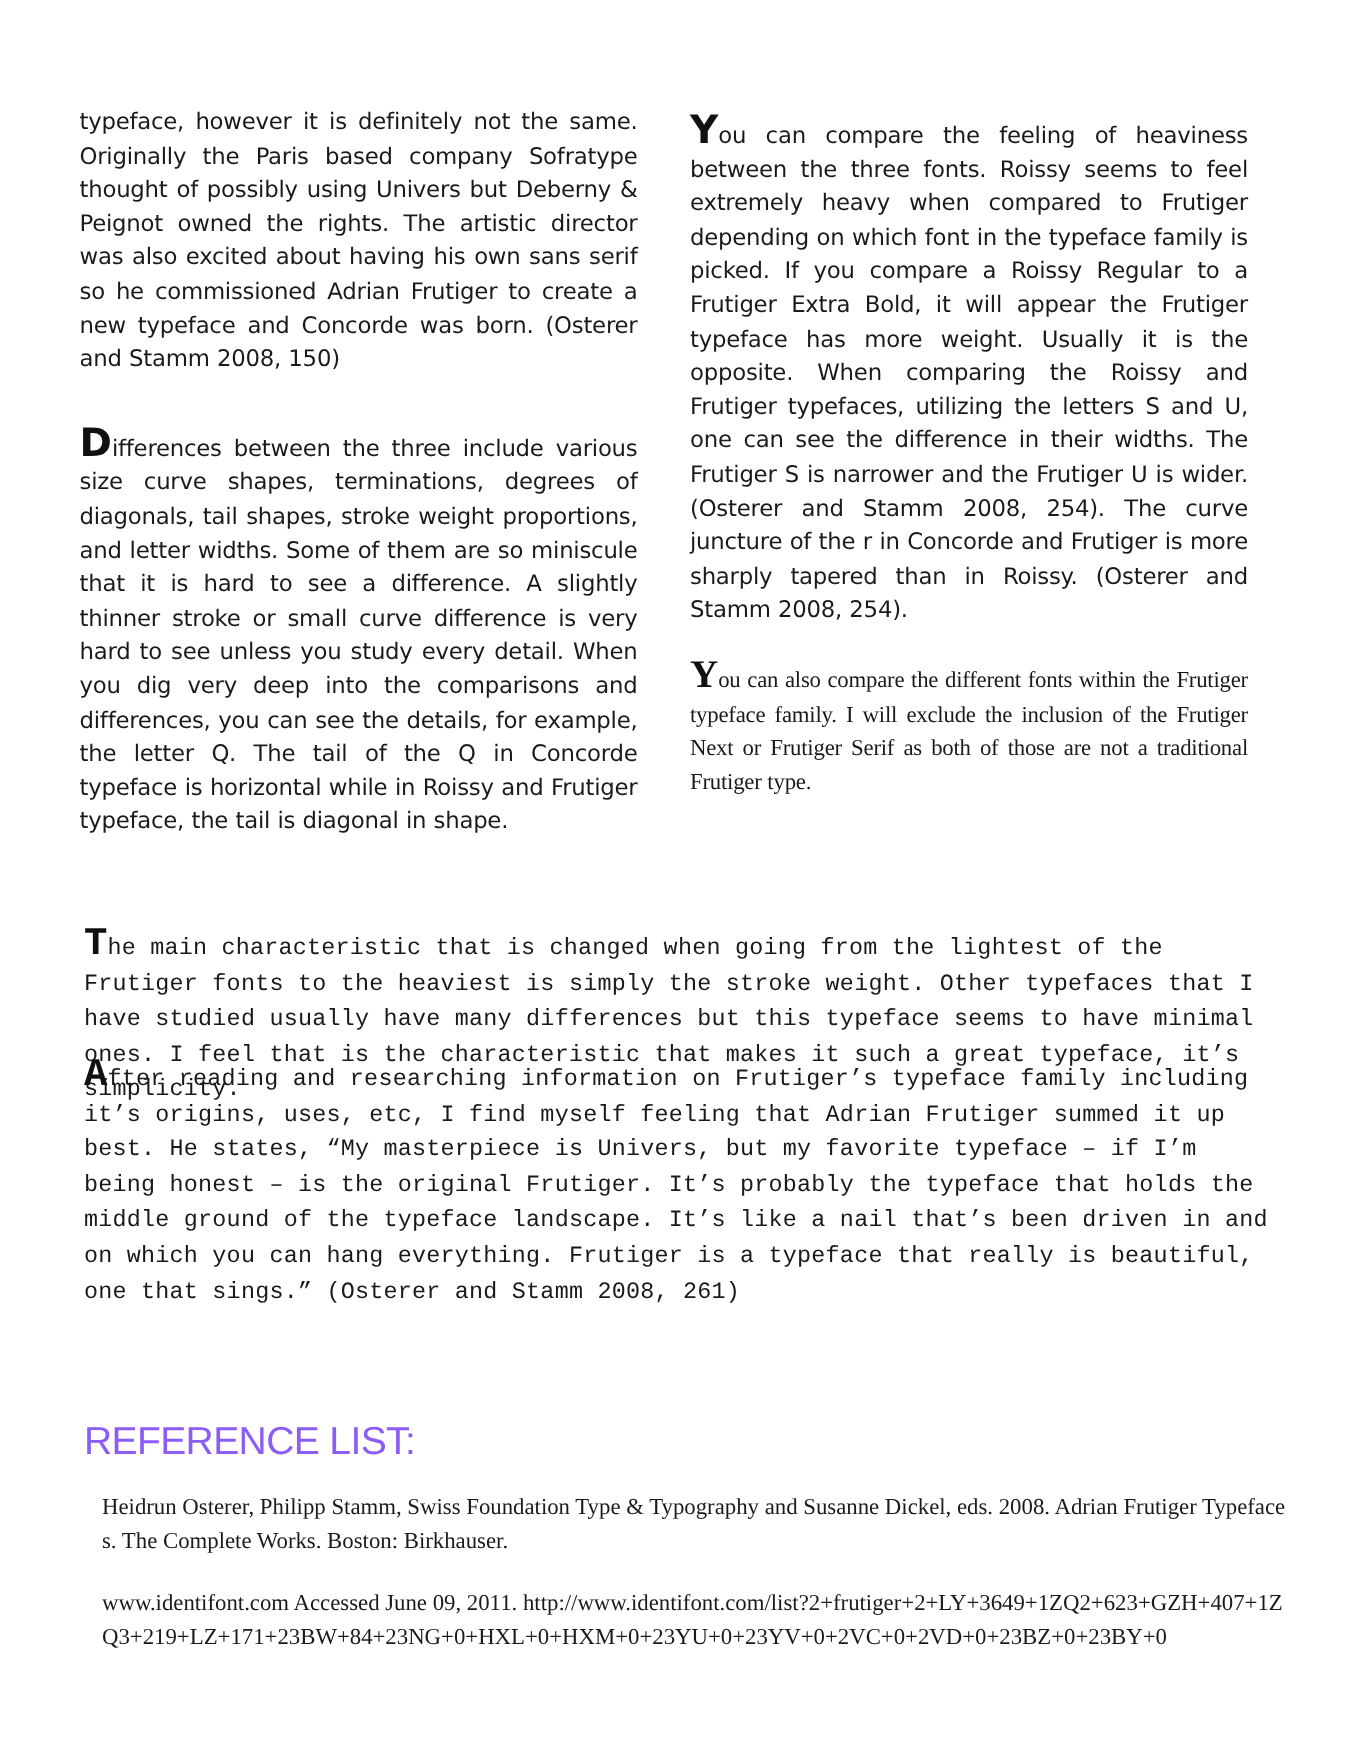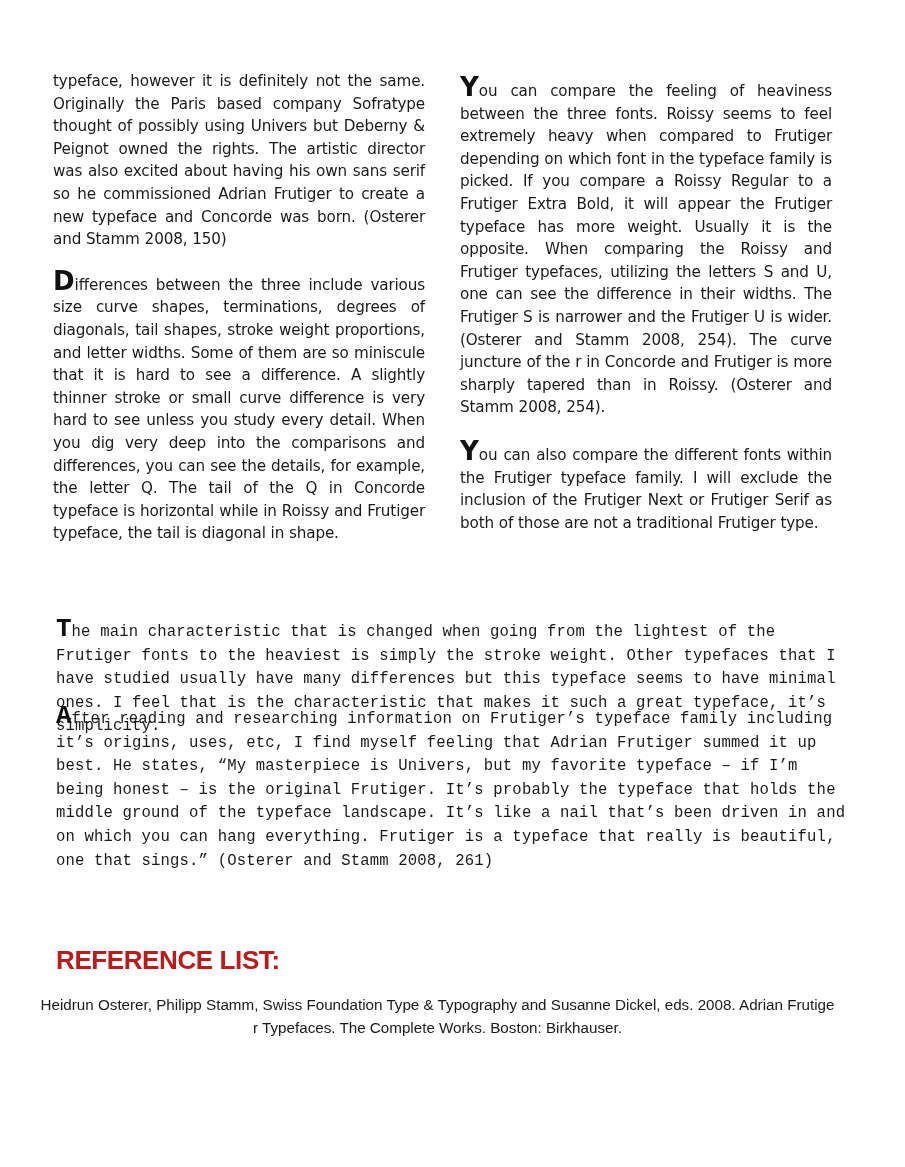--- a/index.html
+++ b/index.html
@@ -37,21 +37,21 @@
       left: 460px;
       top: 78px;
       width: 372px;
     }
     .col p {
       margin: 0;
       text-align: justify;
       text-align-last: left;
     }
     .col p + p {
-      margin-top: 21px;
+      margin-top: 36px;
     }
     .dropcap {
       font-weight: bold;
       font-size: 26px;
       line-height: 18px;
       letter-spacing: 0;
       color: #111;
     }
     .full {
       position: absolute;
@@ -66,36 +66,35 @@
       margin: 0;
     }
     .para-main { top: 620px; }
     .para-after { top: 707px; }
     .ref-heading {
       position: absolute;
       left: 56px;
       top: 943px;
       margin: 0;
       font-family: "Liberation Sans", sans-serif;
-      font-weight: bold;
+      font-weight: normal;
       font-size: 26px;
       line-height: 34px;
       letter-spacing: -0.4px;
-      color: #b91c1c;
+      color: #8b5cf6;
     }
     .ref {
       position: absolute;
-      left: 40px;
+      left: 68px;
       width: 795px;
-      font-family: Liberation Sans, sans-serif;
+      font-family: Liberation Serif, serif;
       font-size: 15.2px;
       line-height: 22.8px;
       margin: 0;
       word-break: break-all;
-      text-align: center;
     }
     .ref-1 { top: 994px; }
     .ref-2 { top: 1058px; }
   </style>
 </head>
 <body>
 
 <div class="page">
 
   <div class="col col-left">
@@ -104,34 +103,35 @@
     </p>
     <p>
       <span class="dropcap">D</span><span>ifferences between the three include various size curve shapes, terminations, degrees of diagonals, tail shapes, stroke weight proportions, and letter widths. Some of them are so miniscule that it is hard to see a difference. A slightly thinner stroke or small curve difference is very hard to see unless you study every detail. When you dig very deep into the comparisons and differences, you can see the details, for example, the letter Q. The tail of the Q in Concorde typeface is horizontal while in Roissy and Frutiger typeface, the tail is diagonal in shape.</span>
     </p>
   </div>
 
   <div class="col col-right">
     <p>
       <span class="dropcap">Y</span><span>ou can compare the feeling of heaviness between the three fonts. Roissy seems to feel extremely heavy when compared to Frutiger depending on which font in the typeface family is picked. If you compare a Roissy Regular to a Frutiger Extra Bold, it will appear the Frutiger typeface has more weight. Usually it is the opposite. When comparing the Roissy and Frutiger typefaces, utilizing the letters S and U, one can see the difference in their widths. The Frutiger S is narrower and the Frutiger U is wider. (Osterer and Stamm 2008, 254). The curve juncture of the r in Concorde and Frutiger is more sharply tapered than in Roissy. (Osterer and Stamm 2008, 254).</span>
     </p>
-    <p style="margin-top:23px;">
+    <p style="margin-top:23px;font-family:Liberation Serif, serif;">
       <span class="dropcap">Y</span><span>ou can also compare the different fonts within the Frutiger typeface family. I will exclude the inclusion of the Frutiger Next or Frutiger Serif as both of those are not a traditional Frutiger type.</span>
     </p>
   </div>
 
   <div class="full para-main">
     <p>
       <span class="dropcap">T</span><span>he main characteristic that is changed when going from the lightest of the Frutiger fonts to the heaviest is simply the stroke weight.  Other typefaces that I have studied usually have many differences but this typeface seems to have minimal ones. I feel that is the characteristic that makes it such a great typeface, it’s simplicity.</span>
     </p>
   </div>
 
   <div class="full para-after">
     <p>
       <span class="dropcap">A</span><span>fter reading and researching information on Frutiger’s typeface family including it’s origins, uses, etc, I find myself feeling that Adrian Frutiger summed it up best. He states, “My masterpiece is Univers, but my favorite typeface – if I’m being honest – is the original Frutiger. It’s probably the typeface that holds the middle ground of the typeface landscape. It’s like a nail that’s been driven in and on which you can hang everything. Frutiger is a typeface that really is beautiful, one that sings.” (Osterer and Stamm 2008, 261)</span>
     </p>
   </div>
 
   <h2 class="ref-heading">REFERENCE LIST:</h2>
 
   <p class="ref ref-1">Heidrun Osterer, Philipp Stamm, Swiss Foundation Type &amp; Typography and Susanne Dickel, eds. 2008. Adrian Frutiger Typefaces. The Complete Works. Boston: Birkhauser.</p>
+  <p class="ref ref-2">www.identifont.com  Accessed June 09, 2011. http://www.identifont.com/list?2+frutiger+2+LY+3649+1ZQ2+623+GZH+407+1ZQ3+219+LZ+171+23BW+84+23NG+0+HXL+0+HXM+0+23YU+0+23YV+0+2VC+0+2VD+0+23BZ+0+23BY+0</p>
 
 </div>
 
 </body></html>

